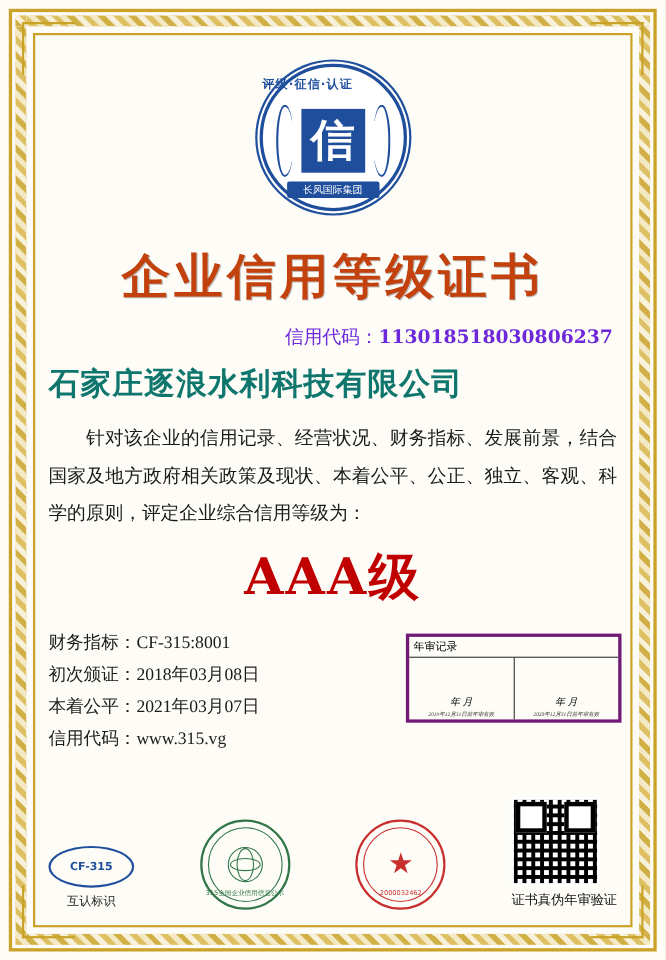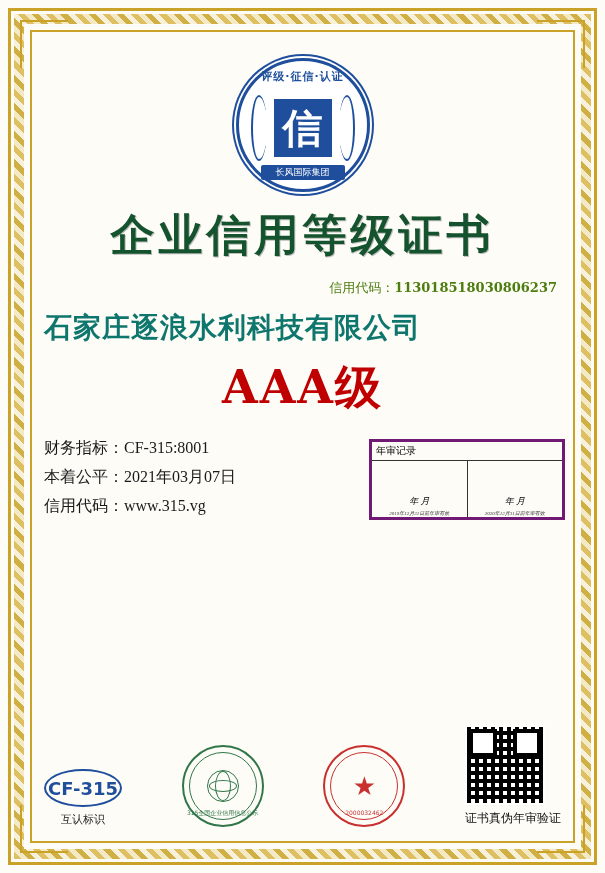--- a/index.html
+++ b/index.html
@@ -59,21 +59,21 @@
     display:flex;justify-content:center;margin-top:16px;
   }
   .emblem{
     position:relative;width:128px;height:128px;border-radius:50%;
     background:#fff;
     border:3px solid #1f4f9c;
     box-shadow:0 0 0 2px #fff,0 0 0 4px #1f4f9c;
     display:flex;align-items:center;justify-content:center;
   }
   .emblem-top-text{
-    position:absolute;top:8px;left:0;right:0;text-align:center;
+    position:absolute;top:8px;left:0;right:0;
     font-size:11px;color:#1f4f9c;font-weight:bold;letter-spacing:1px;
     font-family:"DejaVu Sans", sans-serif;
   }
   .emblem-center{
     width:58px;height:58px;background:#1f4f9c;color:#fff;
     display:flex;align-items:center;justify-content:center;
     font-size:40px;font-weight:bold;line-height:1;
     font-family:"DejaVu Serif", serif;
     margin-top:6px;
   }
@@ -88,30 +88,30 @@
     border:2px solid #1f4f9c;border-radius:50%;
   }
   .emblem-leaf.left{left:12px;border-right:none;}
   .emblem-leaf.right{right:12px;border-left:none;}
 
   .title{
     text-align:center;
     font-size:44px;
     letter-spacing:4px;
     font-weight:bold;
-    color:#14532d;
-    margin-top:14px;
+    color:#c2410c;
+    margin-top:30px;
     font-family:"DejaVu Serif", serif;
     text-shadow:1px 1px 0 #bdbdbd;
   }
   .code-row{
     text-align:right;
     margin-top:14px;
-    font-size:13px;
-    color:#4d7c0f;
+    font-size:17px;
+    color:#6d28d9;
     padding-right:4px;
   }
   .code-row .code-val{font-weight:bold;font-family:"DejaVu Serif",serif;}
   .company{
     margin-top:12px;
     font-size:28px;
     font-weight:bold;
     color:#0f766e;
     letter-spacing:1px;
     font-family:"DejaVu Serif", serif;
@@ -163,21 +163,21 @@
   }
 
   
   .seals{
     position:absolute;left:0;right:0;bottom:6px;
     display:flex;align-items:flex-end;justify-content:space-between;
   }
   .seal-item{text-align:center;}
   .cf-seal{
     width:74px;height:34px;border:2px solid #1f4f9c;border-radius:50%;
-    color:#1f4f9c;font-size:18px;font-weight:bold;
+    color:#1f4f9c;font-size:10px;font-weight:bold;
     display:flex;align-items:center;justify-content:center;
     font-family:"DejaVu Sans", sans-serif;
   }
   .seal-caption{font-size:11px;margin-top:5px;color:#222;}
   .round-seal{
     width:78px;height:78px;border-radius:50%;
     border:2px solid #1f6b3a;color:#1f6b3a;
     position:relative;
     display:flex;align-items:center;justify-content:center;
     font-size:8px;text-align:center;line-height:11px;
@@ -254,26 +254,28 @@
     </div>
 
     <div class="title">企业信用等级证书</div>
 
     <div class="code-row">
       <span>信用代码：</span><span class="code-val">113018518030806237</span>
     </div>
 
     <div class="company">石家庄逐浪水利科技有限公司</div>
 
+    <div class="para"><span class="indent"></span><span>针对该企业的信用记录、经营状况、财务指标、发展前景，结合国家及地方政府相关政策及现状、本着公平、公正、独立、客观、科学的原则，评定企业综合信用等级为：</span></div>
 
     <div class="grade">AAA级</div>
 
     <div class="lower">
       <div class="lower-left">
         <div>财务指标：CF-315:8001</div>
+        <div>初次颁证：2018年03月08日</div>
         <div>本着公平：2021年03月07日</div>
         <div>信用代码：www.315.vg</div>
       </div>
       <div class="lower-right">
         <div class="annual-box">
           <div class="annual-title">年审记录</div>
           <div class="annual-cells">
             <div class="annual-cell">
               <div class="ym">年   月</div>
               <div class="tiny">2019年12月31日前年审有效</div>

